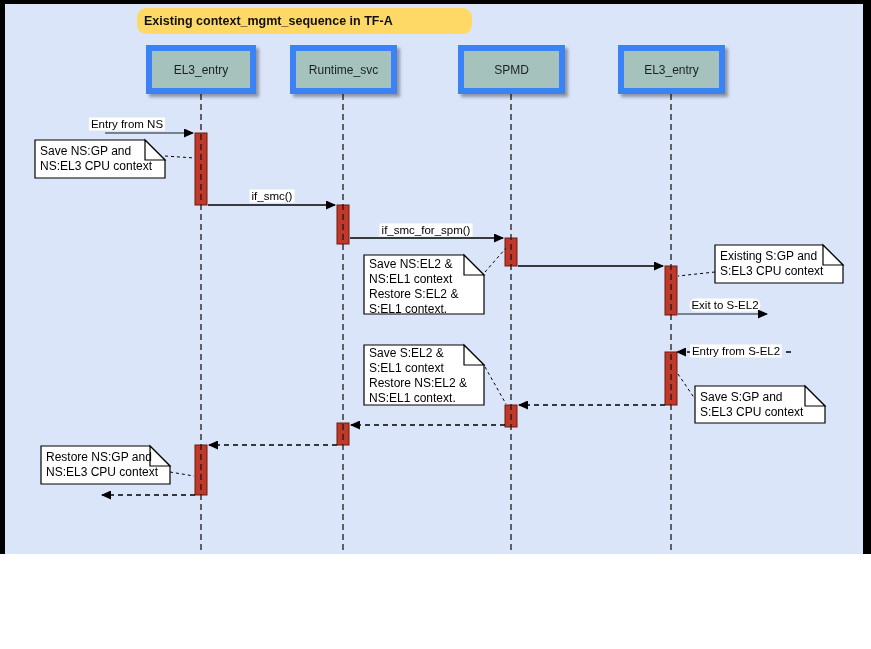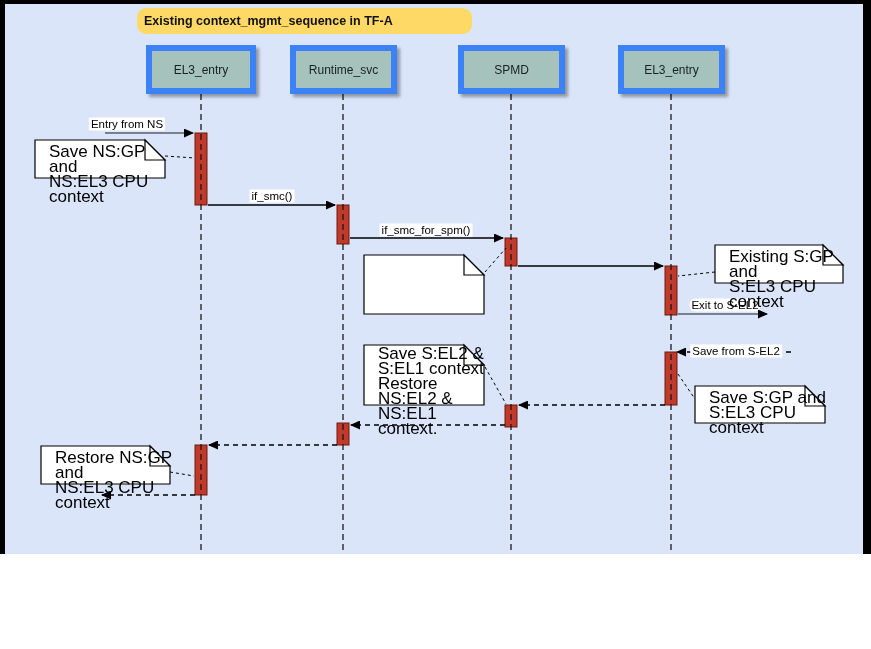--- a/index.html
+++ b/index.html
@@ -8,22 +8,22 @@
   #canvas{position:absolute;left:5px;top:4px;width:858px;height:630px;background:#dbe5fa;overflow:hidden;}
   #layer{position:absolute;left:0;top:0;}
   .title{position:absolute;left:132px;top:4px;width:335px;height:26px;background:#ffd966;
          border-radius:9px;font-size:12.5px;font-weight:bold;color:#111;
          line-height:26px;padding-left:7px;box-sizing:border-box;white-space:nowrap;}
   .head{position:absolute;top:41px;height:49px;background:#a6c2bd;border:6px solid #3b82f6;
         box-shadow:3px 3px 3px rgba(0,0,0,0.35);display:flex;align-items:center;justify-content:center;
         font-size:12px;color:#17221f;box-sizing:border-box;}
   .msglabel{position:absolute;transform:translate(-50%,-50%);background:#ffffff;
             font-size:11.5px;color:#000;padding:0 2px;white-space:nowrap;line-height:13px;}
-  .notetext{position:absolute;font-size:17px;line-height:15px;color:#000;
-            white-space:pre-line;margin-left:9px;}
+  .notetext{position:absolute;font-size:12px;line-height:15px;color:#000;
+            white-space:pre-line;}
 </style>
 </head>
 <body>
 
 <div id="frame">
   <div id="canvas">
 
     <svg id="layer" width="858" height="630" viewBox="0 0 858 630">
       <defs>
         <marker id="ah" markerWidth="11" markerHeight="9" refX="9" refY="4.5" orient="auto" markerUnits="userSpaceOnUse">
@@ -100,24 +100,28 @@
       <span>Runtime_svc</span>
     </div>
     <div class="head" style="left:613px;width:107px;">
       <span>EL3_entry</span>
     </div>
 
     <div class="msglabel" style="left:109px;top:120px;margin-left:13px;">Entry from NS</div>
     <div class="msglabel" style="left:267px;top:192px;">if_smc()</div>
     <div class="msglabel" style="left:421px;top:226px;">if_smc_for_spm()</div>
     <div class="msglabel" style="left:720px;top:301px;border-radius:6px;">Exit to S-EL2</div>
-    <div class="msglabel" style="left:731px;top:347px;">Save from S-EL2</div>
+    <div class="msglabel" style="left:731px;top:347px;">Entry from S-EL2</div>
 
     <div class="notetext" style="left:35px;top:140px;width:120px;">Save NS:GP and
 NS:EL3 CPU context</div>
+    <div class="notetext" style="left:364px;top:253px;width:112px;">Save NS:EL2 &amp;
+NS:EL1 context
+Restore S:EL2 &amp;
+S:EL1 context.</div>
     <div class="notetext" style="left:715px;top:245px;width:120px;">Existing S:GP and
 S:EL3 CPU context</div>
     <div class="notetext" style="left:364px;top:342px;width:112px;">Save S:EL2 &amp;
 S:EL1 context
 Restore NS:EL2 &amp;
 NS:EL1 context.</div>
     <div class="notetext" style="left:695px;top:386px;width:122px;">Save S:GP and
 S:EL3 CPU context</div>
     <div class="notetext" style="left:41px;top:446px;width:122px;">Restore NS:GP and
 NS:EL3 CPU context</div>

